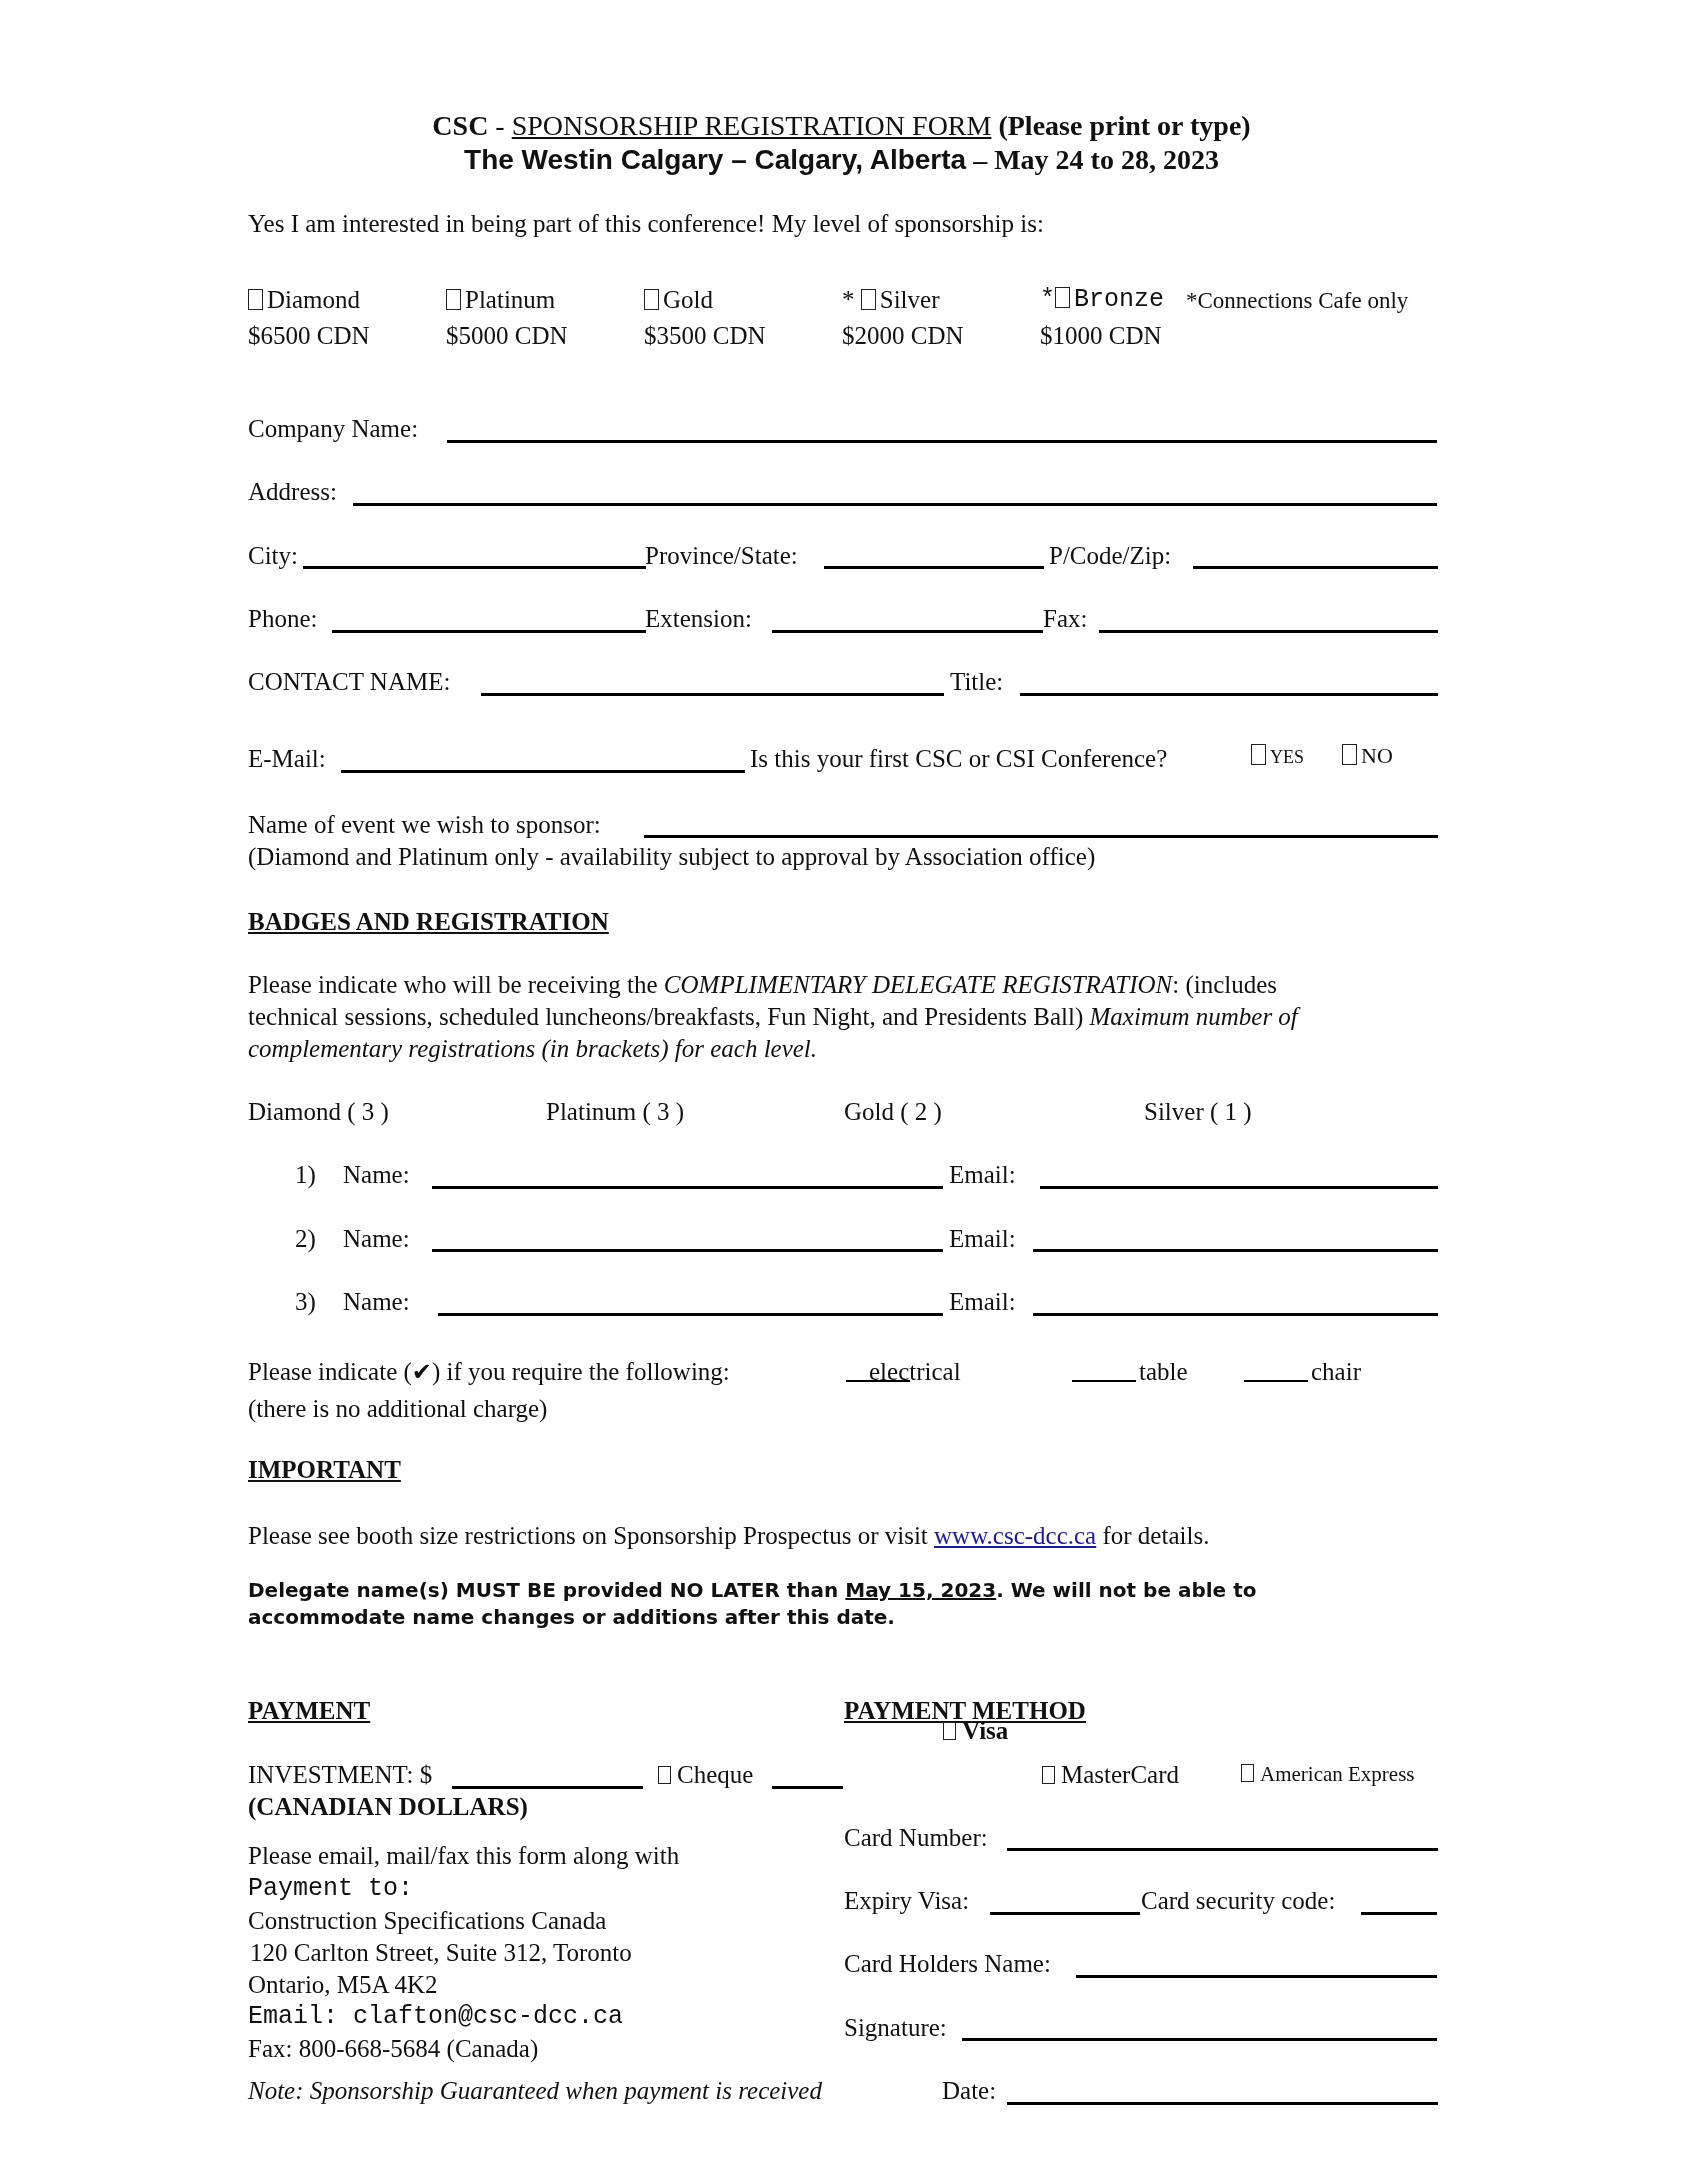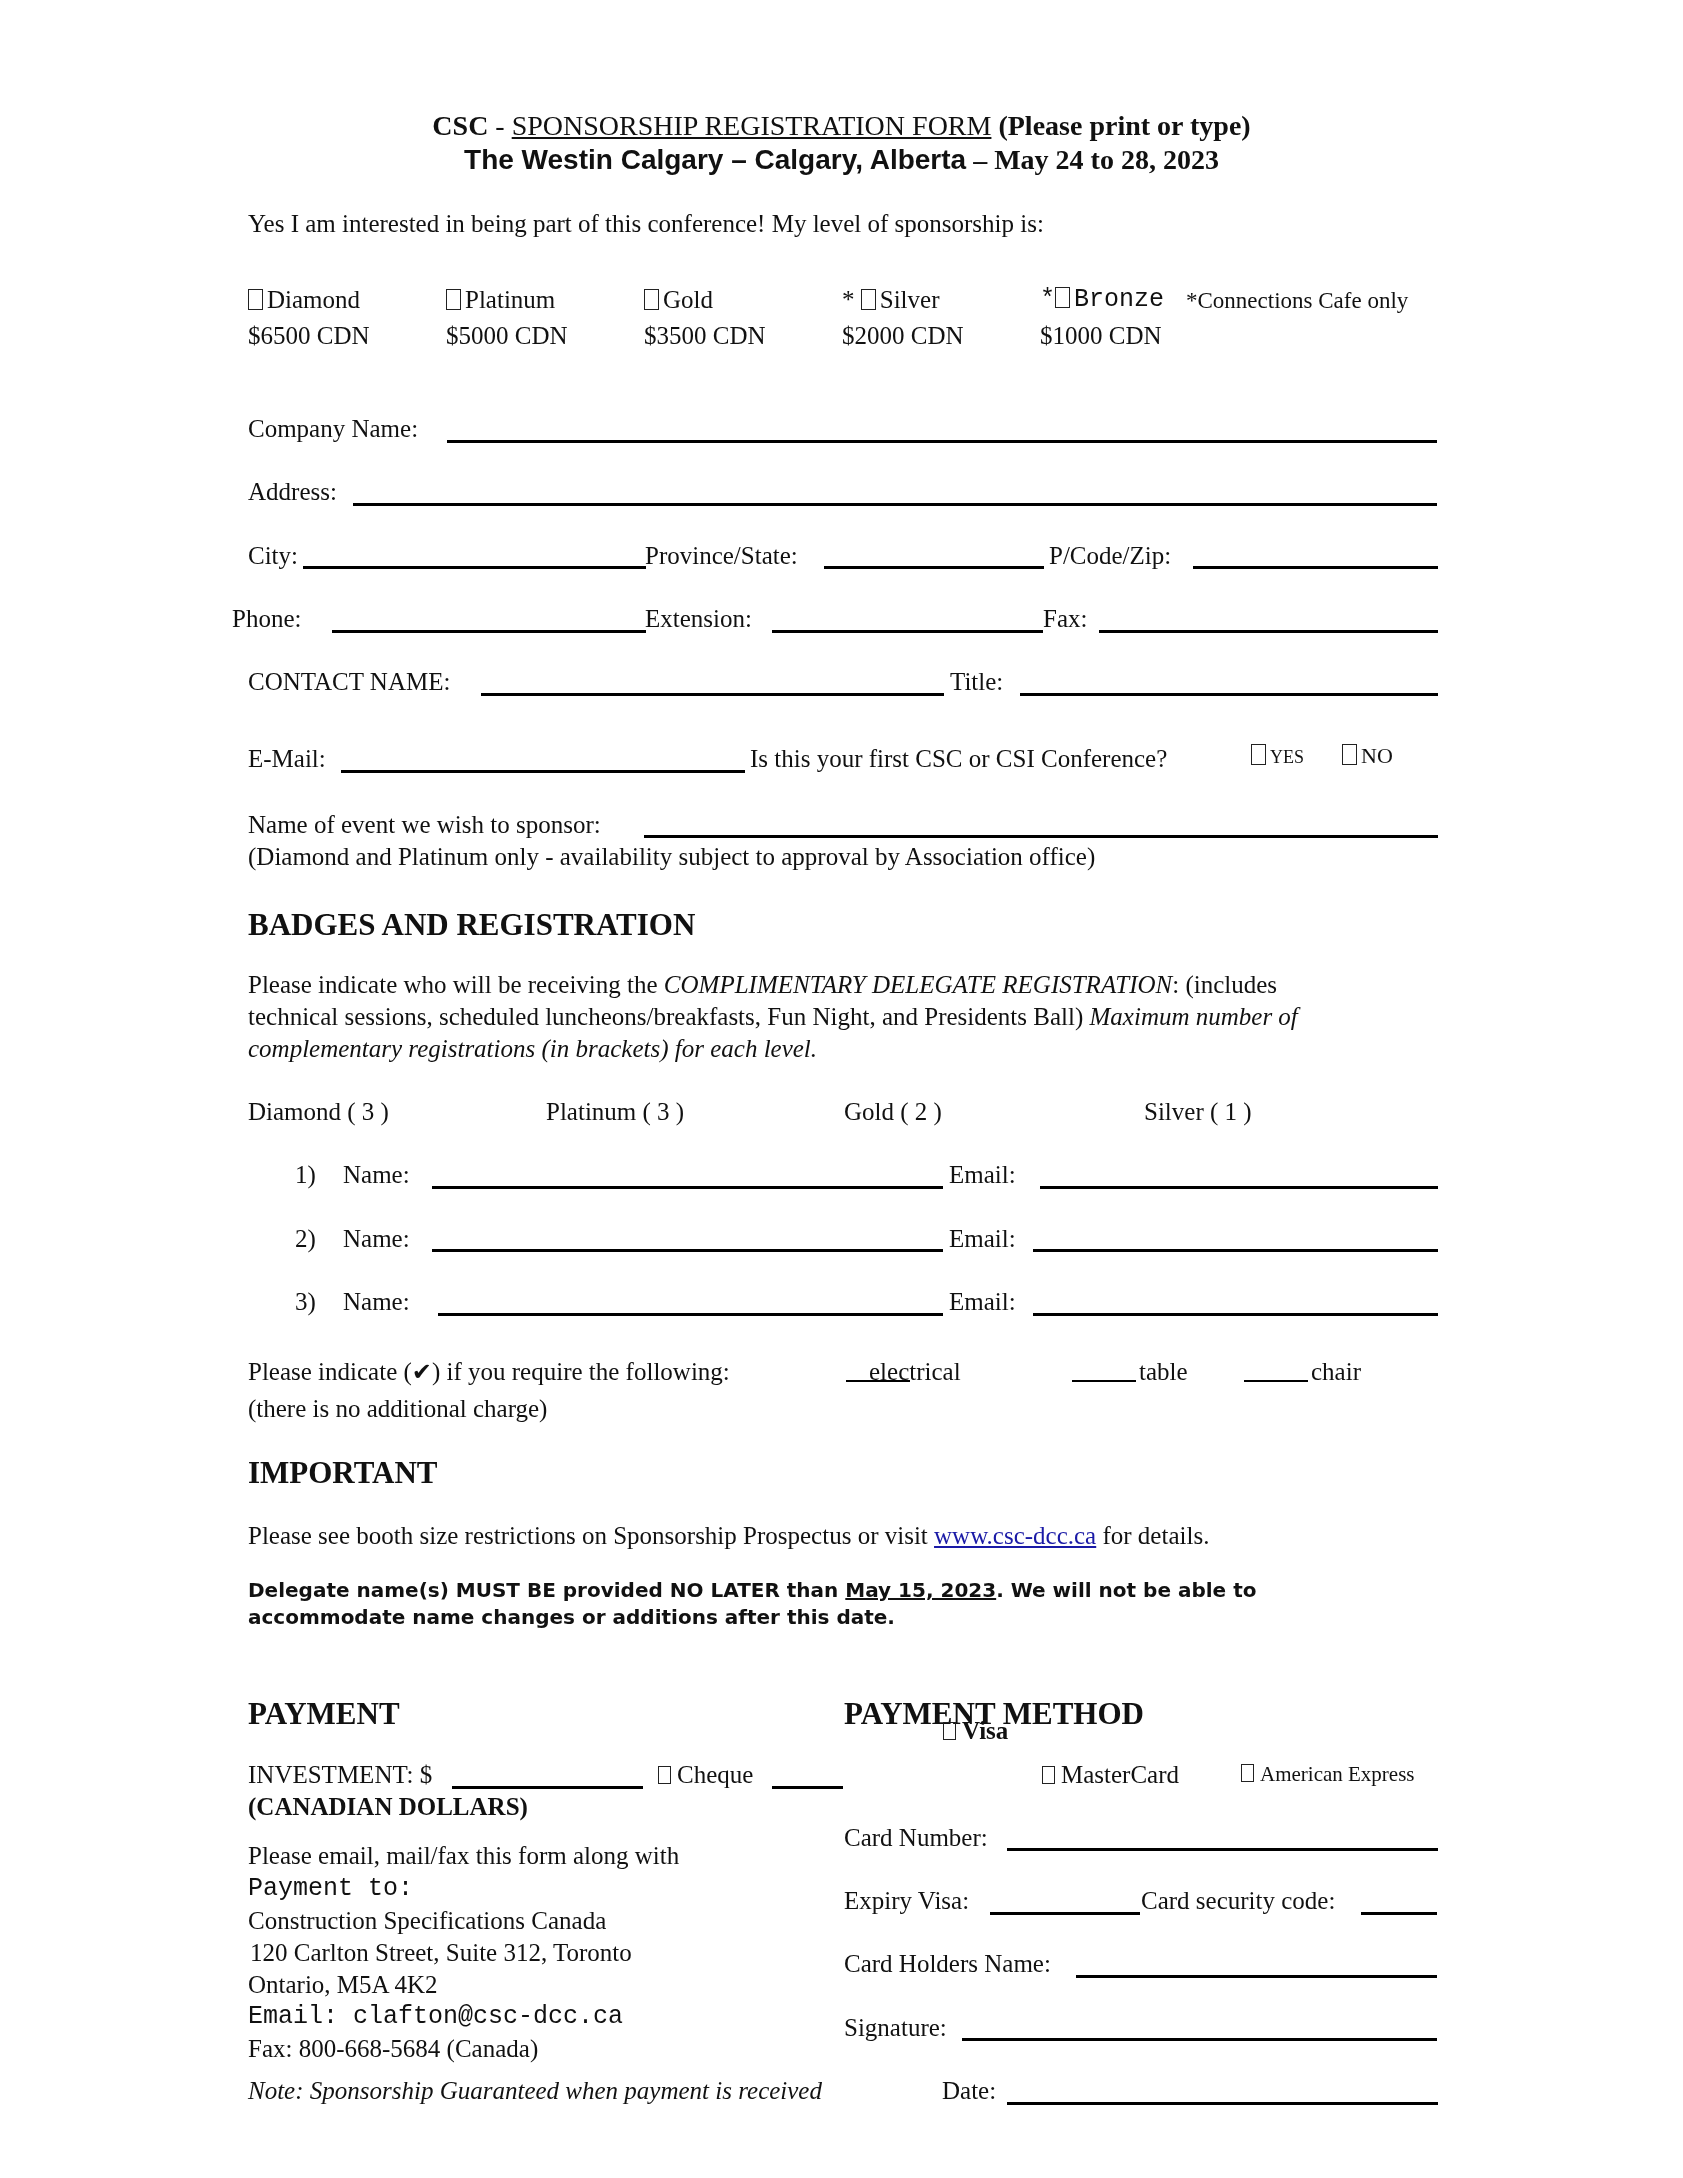--- a/index.html
+++ b/index.html
@@ -9,21 +9,21 @@
   .sans { font-family:"Liberation Sans", sans-serif; }
   .bold { font-weight:bold; }
   .u { text-decoration:underline; }
   .it { font-style:italic; }
   .box { display:inline-block; width:15px; height:21px; border:1.5px solid #222; vertical-align:-2px; margin-right:4px; box-sizing:border-box; }
   .sbox { display:inline-block; width:13px; height:18px; border:1.2px solid #222; vertical-align:-1px; margin-right:6px; box-sizing:border-box; }
   .line { position:absolute; height:0; border-bottom:3px solid #000; }
   .thin { border-bottom:2px solid #000; }
   .link { color:#1a1aa6; text-decoration:underline; }
   .warn { font-family:"DejaVu Sans", sans-serif; font-weight:bold; font-size:20px; }
-  .hdr { font-weight:bold; font-size:31px; }
+  .hdr { font-weight:bold; font-size:25px;text-decoration:underline; }
   input.field { position:absolute; border:none; background:transparent; outline:none; font-family:"Liberation Serif", serif; font-size:22px; padding:0 4px; box-sizing:border-box; }
 </style>
 </head>
 <body>
 
 <div class="abs" style="left:0;width:1683px;text-align:center;top:112px;font-size:28px;">
   <span class="bold">CSC</span><span> - </span><span class="u">SPONSORSHIP REGISTRATION FORM</span><span class="bold"> (Please print or type)</span>
 </div>
 <div class="abs" style="left:0;width:1683px;text-align:center;top:146px;font-size:28px;">
   <span class="sans bold">The Westin Calgary – Calgary, Alberta</span><span class="bold"> – May 24 to 28, 2023</span>
@@ -56,21 +56,21 @@
 <div class="abs" style="left:248px;top:543px;">City:</div>
 <div class="line" style="left:303px;width:343px;top:566px;"></div>
 <input class="field" style="left: 303px; width: 343px; top: 539px; height: 30px;" value="">
 <div class="abs" style="left:645px;top:543px;">Province/State:</div>
 <div class="line" style="left:824px;width:220px;top:566px;"></div>
 <input class="field" style="left: 824px; width: 220px; top: 539px; height: 30px;" value="">
 <div class="abs" style="left:1049px;top:543px;">P/Code/Zip:</div>
 <div class="line" style="left:1193px;width:245px;top:566px;"></div>
 <input class="field" style="left: 1193px; width: 245px; top: 539px; height: 30px;" value="">
 
-<div class="abs" style="left:232px;top:606px;">Phone:</div>
+<div class="abs" style="left:248px;top:606px;">Phone:</div>
 <div class="line" style="left:332px;width:314px;top:630px;"></div>
 <input class="field" style="left: 332px; width: 314px; top: 602px; height: 30px;" value="">
 <div class="abs" style="left:645px;top:606px;">Extension:</div>
 <div class="line" style="left:772px;width:271px;top:630px;"></div>
 <input class="field" style="left: 772px; width: 271px; top: 602px; height: 30px;" value="">
 <div class="abs" style="left:1043px;top:606px;">Fax:</div>
 <div class="line" style="left:1099px;width:339px;top:630px;"></div>
 <input class="field" style="left: 1099px; width: 339px; top: 602px; height: 30px;" value="">
 
 <div class="abs" style="left:248px;top:669px;">CONTACT NAME:</div>

